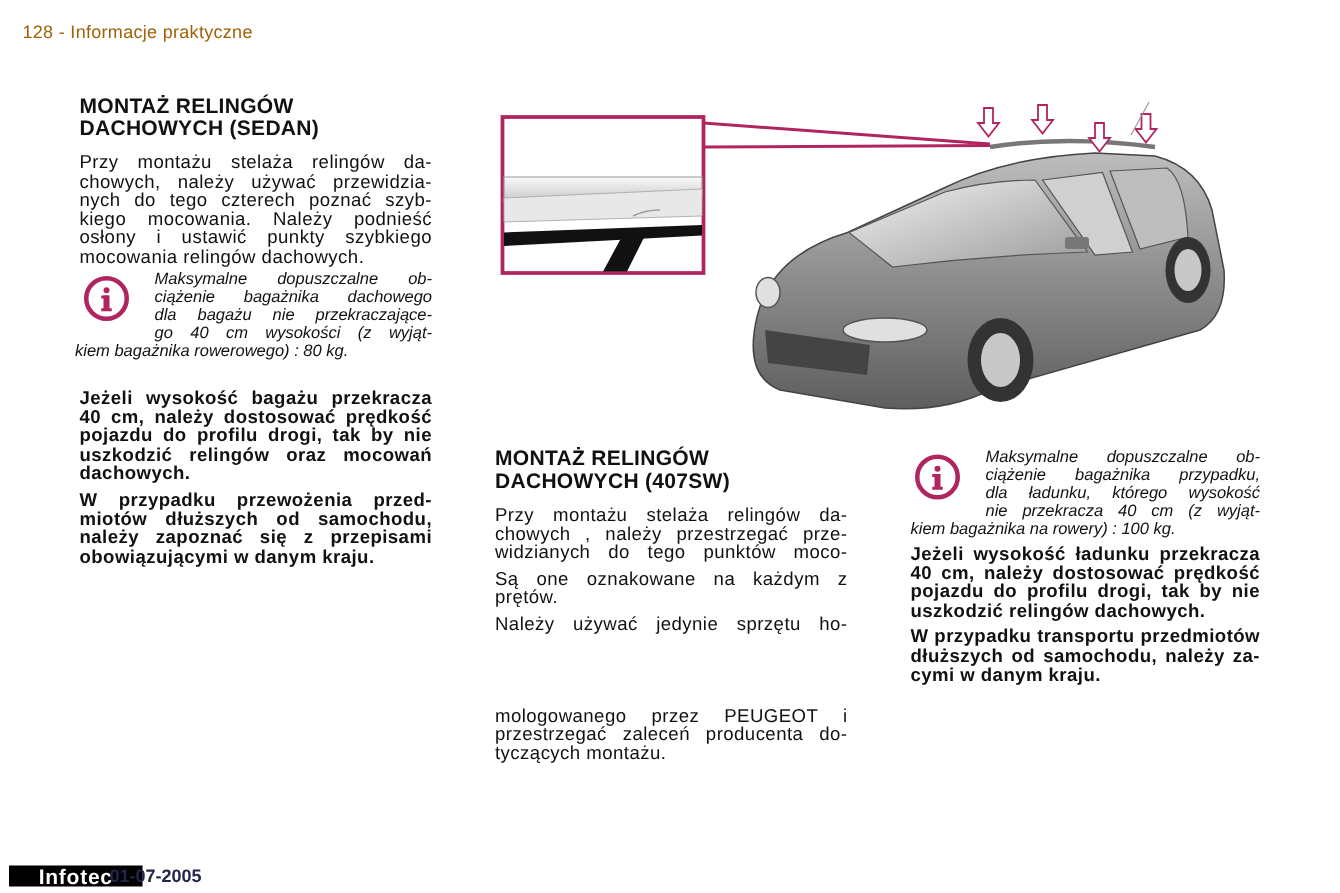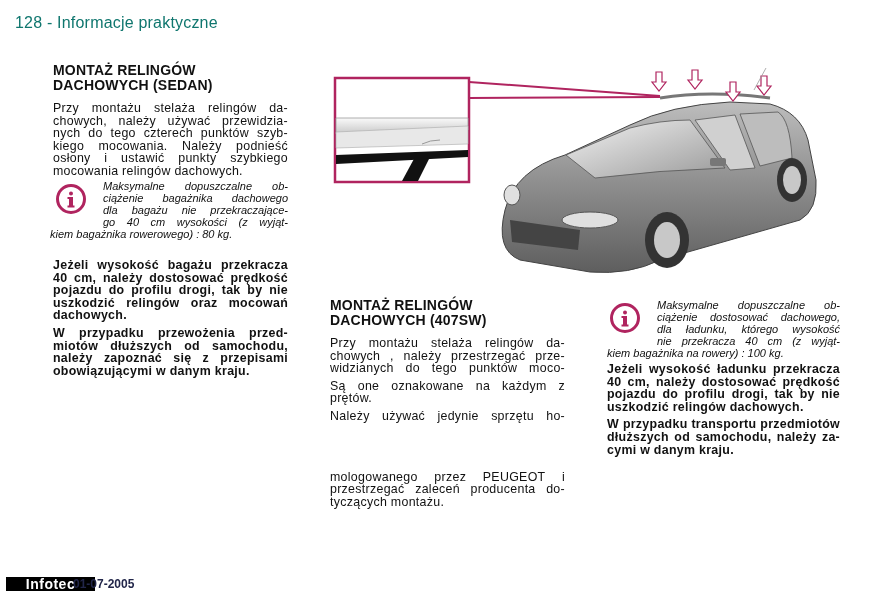--- a/index.html
+++ b/index.html
@@ -1,18 +1,18 @@
 <!DOCTYPE html>
 <html><head>
 <meta charset="utf-8">
 <style>
   html, body { margin:0; padding:0; background:#ffffff; }
   body { width:893px; height:595px; position:relative; overflow:hidden;
          font-family:"Liberation Sans", sans-serif; color:#111; }
-  .page-header { position:absolute; left:15px; top:14px; font-size:16px; color:#0f766e; letter-spacing:0.2px; }
+  .page-header { position:absolute; left:15px; top:14px; font-size:12px; color:#a16207; letter-spacing:0.2px; }
   .col { position:absolute; }
   .sec-title { font-weight:bold; font-size:14px; line-height:15px; color:#111; margin:0 0 9px 0; letter-spacing:0.2px; }
   .p { font-size:12.4px; line-height:12.6px; text-align:justify; text-align-last:left; margin:0 0 5px 0; color:#111; letter-spacing:0.3px; }
   .p.bold { font-weight:bold; }
   .p.reg { font-weight:normal; }
   .note { position:relative; font-size:11px; line-height:11.9px; color:#111;font-style:italic; }
   .note .line { display:block; text-align:justify; text-align-last:justify; }
   .note .line.last { text-align-last:left; }
   .note .ind { padding-left:50px; }
   .info-icon { position:absolute; width:30px; height:30px; border:3px solid #b0245f; border-radius:50%; box-sizing:border-box; }
@@ -27,21 +27,21 @@
 <div class="page-header">128 - Informacje praktyczne</div>
 
 <div class="col" style="left:53px; top:63px; width:235px;">
   <div class="sec-title">
     <div>MONTAŻ RELINGÓW</div>
     <div>DACHOWYCH (SEDAN)</div>
   </div>
   <div class="p bold" style="margin-top:4px; font-weight:normal;">
     <div class="jl" style="white-space: normal; text-align-last: justify;">Przy montażu stelaża relingów da-</div>
     <div class="jl" style="white-space: normal; text-align-last: justify;">chowych, należy używać przewidzia-</div>
-    <div class="jl" style="white-space: normal; text-align-last: justify;">nych do tego czterech punktów szyb-</div>
+    <div class="jl" style="white-space: normal; text-align-last: justify;">nych do tego czterech poznać szyb-</div>
     <div class="jl" style="white-space: normal; text-align-last: justify;">kiego mocowania. Należy podnieść</div>
     <div class="jl" style="white-space: normal; text-align-last: justify;">osłony i ustawić punkty szybkiego</div>
     <div class="jl last">mocowania relingów dachowych.</div>
   </div>
 </div>
 
 <div class="col" style="left:53px; top:181px; width:235px;">
   <div class="info-icon" style="left:3px; top:3px;">
     <svg width="24" height="24" viewBox="0 0 24 24">
       <circle cx="12" cy="6.5" r="2" fill="#b0245f"></circle>
@@ -158,21 +158,21 @@
   <div class="info-icon" style="left:3px; top:3px;">
     <svg width="24" height="24" viewBox="0 0 24 24">
       <circle cx="12" cy="6.5" r="2" fill="#b0245f"></circle>
       <rect x="10" y="10" width="4" height="10" fill="#b0245f"></rect>
       <rect x="8.5" y="10" width="5" height="2" fill="#b0245f"></rect>
       <rect x="8.5" y="18.5" width="7" height="2" fill="#b0245f"></rect>
     </svg>
   </div>
   <div class="note">
     <span class="line ind" style="white-space: normal; text-align-last: justify;">Maksymalne dopuszczalne ob-</span>
-    <span class="line ind" style="white-space: normal; text-align-last: justify;">ciążenie dostosować dachowego,</span>
+    <span class="line ind" style="white-space: normal; text-align-last: justify;">ciążenie bagażnika przypadku,</span>
     <span class="line ind" style="white-space: normal; text-align-last: justify;">dla ładunku, którego wysokość</span>
     <span class="line ind" style="white-space: normal; text-align-last: justify;">nie przekracza 40 cm (z wyjąt-</span>
     <span class="line last">kiem bagażnika na rowery) : 100 kg.</span>
   </div>
 </div>
 
 <div class="col" style="left:607px; top:363px; width:233px;">
   <div class="p bold">
     <div class="jl" style="white-space: normal; text-align-last: justify;">Jeżeli wysokość ładunku przekracza</div>
     <div class="jl" style="white-space: normal; text-align-last: justify;">40 cm, należy dostosować prędkość</div>

